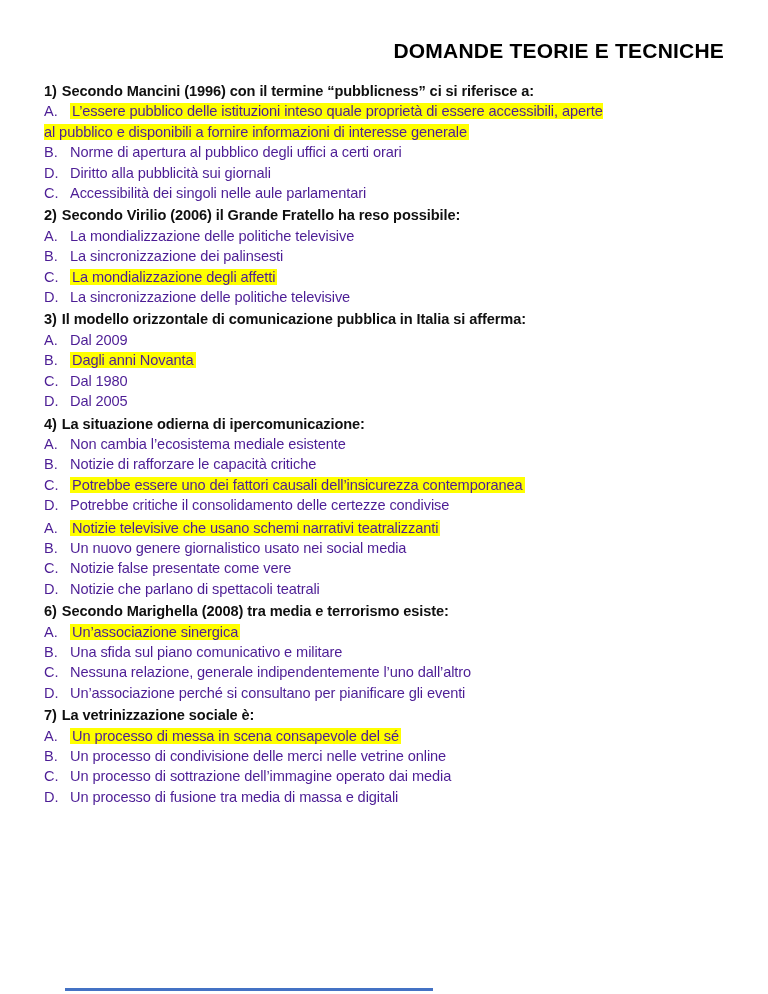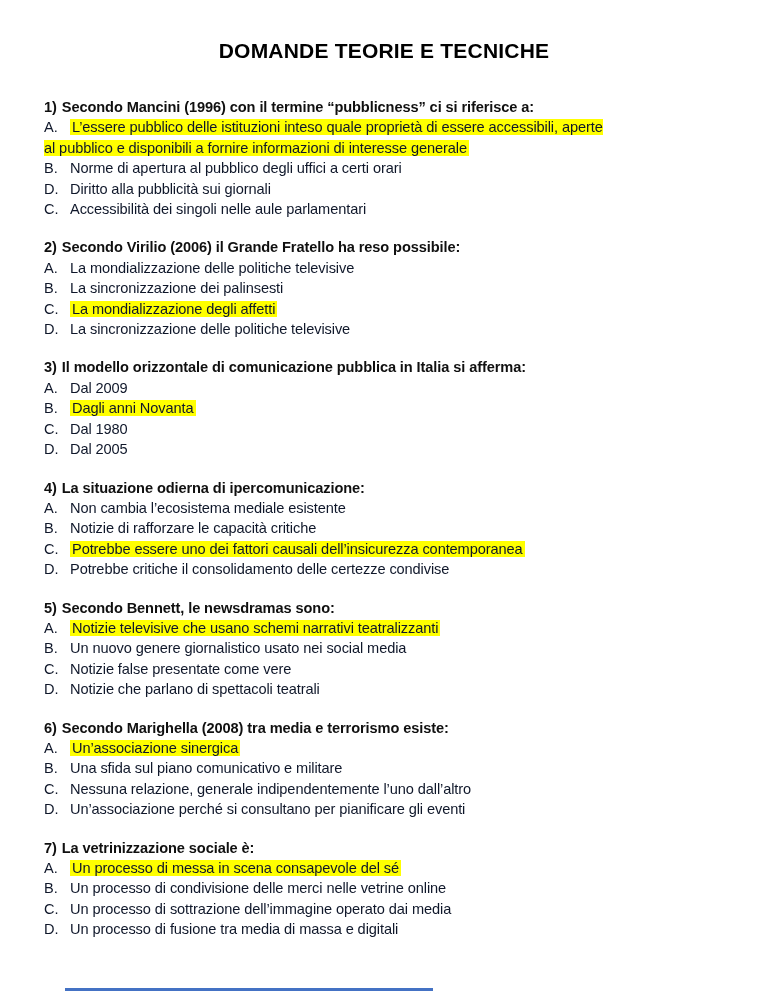--- a/index.html
+++ b/index.html
@@ -12,36 +12,36 @@
     overflow: hidden;
   }
   .page {
     position: absolute; inset: 0;
     padding: 0 44px;
     box-sizing: border-box;
   }
   .title {
     font-size: 21px;
     font-weight: bold;
-    text-align: center;
+    text-align: right;
     color: #000000;
     margin: 39px 0 0 0;
     line-height: 24px;
     letter-spacing: 0.2px;
   }
   .questions { margin-top: 15px; padding-top: 1px; }
   .question {
-    margin-top: 18px;
+    margin-top: 2px;
     font-size: 14.6px;
     line-height: 20.4px;
     letter-spacing: -0.1px;
   }
   .q-heading { font-weight: bold; color: #101010; }
   .q-number { margin-right: 5px; }
-  .option { color: #0f172a; }
+  .option { color: #4c1d95; }
   .opt-letter { display: inline-block; width: 26px; }
   .opt-text { white-space: pre-line; }
   .hl {
     background: var(--hl-color, #ffff00);
     padding: 0 2px;
   }
   .divider {
     position: absolute;
     left: 65px; top: 988px;
     width: 368px; height: 3px;
@@ -101,21 +101,20 @@
 
   <div class="option"><span class="opt-letter">B.</span><span class="opt-text">Notizie di rafforzare le capacità critiche</span></div>
 
   <div class="option"><span class="opt-letter">C.</span><span class="opt-text hl">Potrebbe essere uno dei fattori causali dell’insicurezza contemporanea</span></div>
 
   <div class="option"><span class="opt-letter">D.</span><span class="opt-text">Potrebbe critiche il consolidamento delle certezze condivise</span></div>
 </div>
   </div>
 
   <div class="question">
-    <div class="q-heading"><span class="q-number">5)</span><span class="q-text">Secondo Bennett, le newsdramas sono:</span></div>
     <div class="options">
   <div class="option"><span class="opt-letter">A.</span><span class="opt-text hl">Notizie televisive che usano schemi narrativi teatralizzanti</span></div>
 
   <div class="option"><span class="opt-letter">B.</span><span class="opt-text">Un nuovo genere giornalistico usato nei social media</span></div>
 
   <div class="option"><span class="opt-letter">C.</span><span class="opt-text">Notizie false presentate come vere</span></div>
 
   <div class="option"><span class="opt-letter">D.</span><span class="opt-text">Notizie che parlano di spettacoli teatrali</span></div>
 </div>
   </div>

